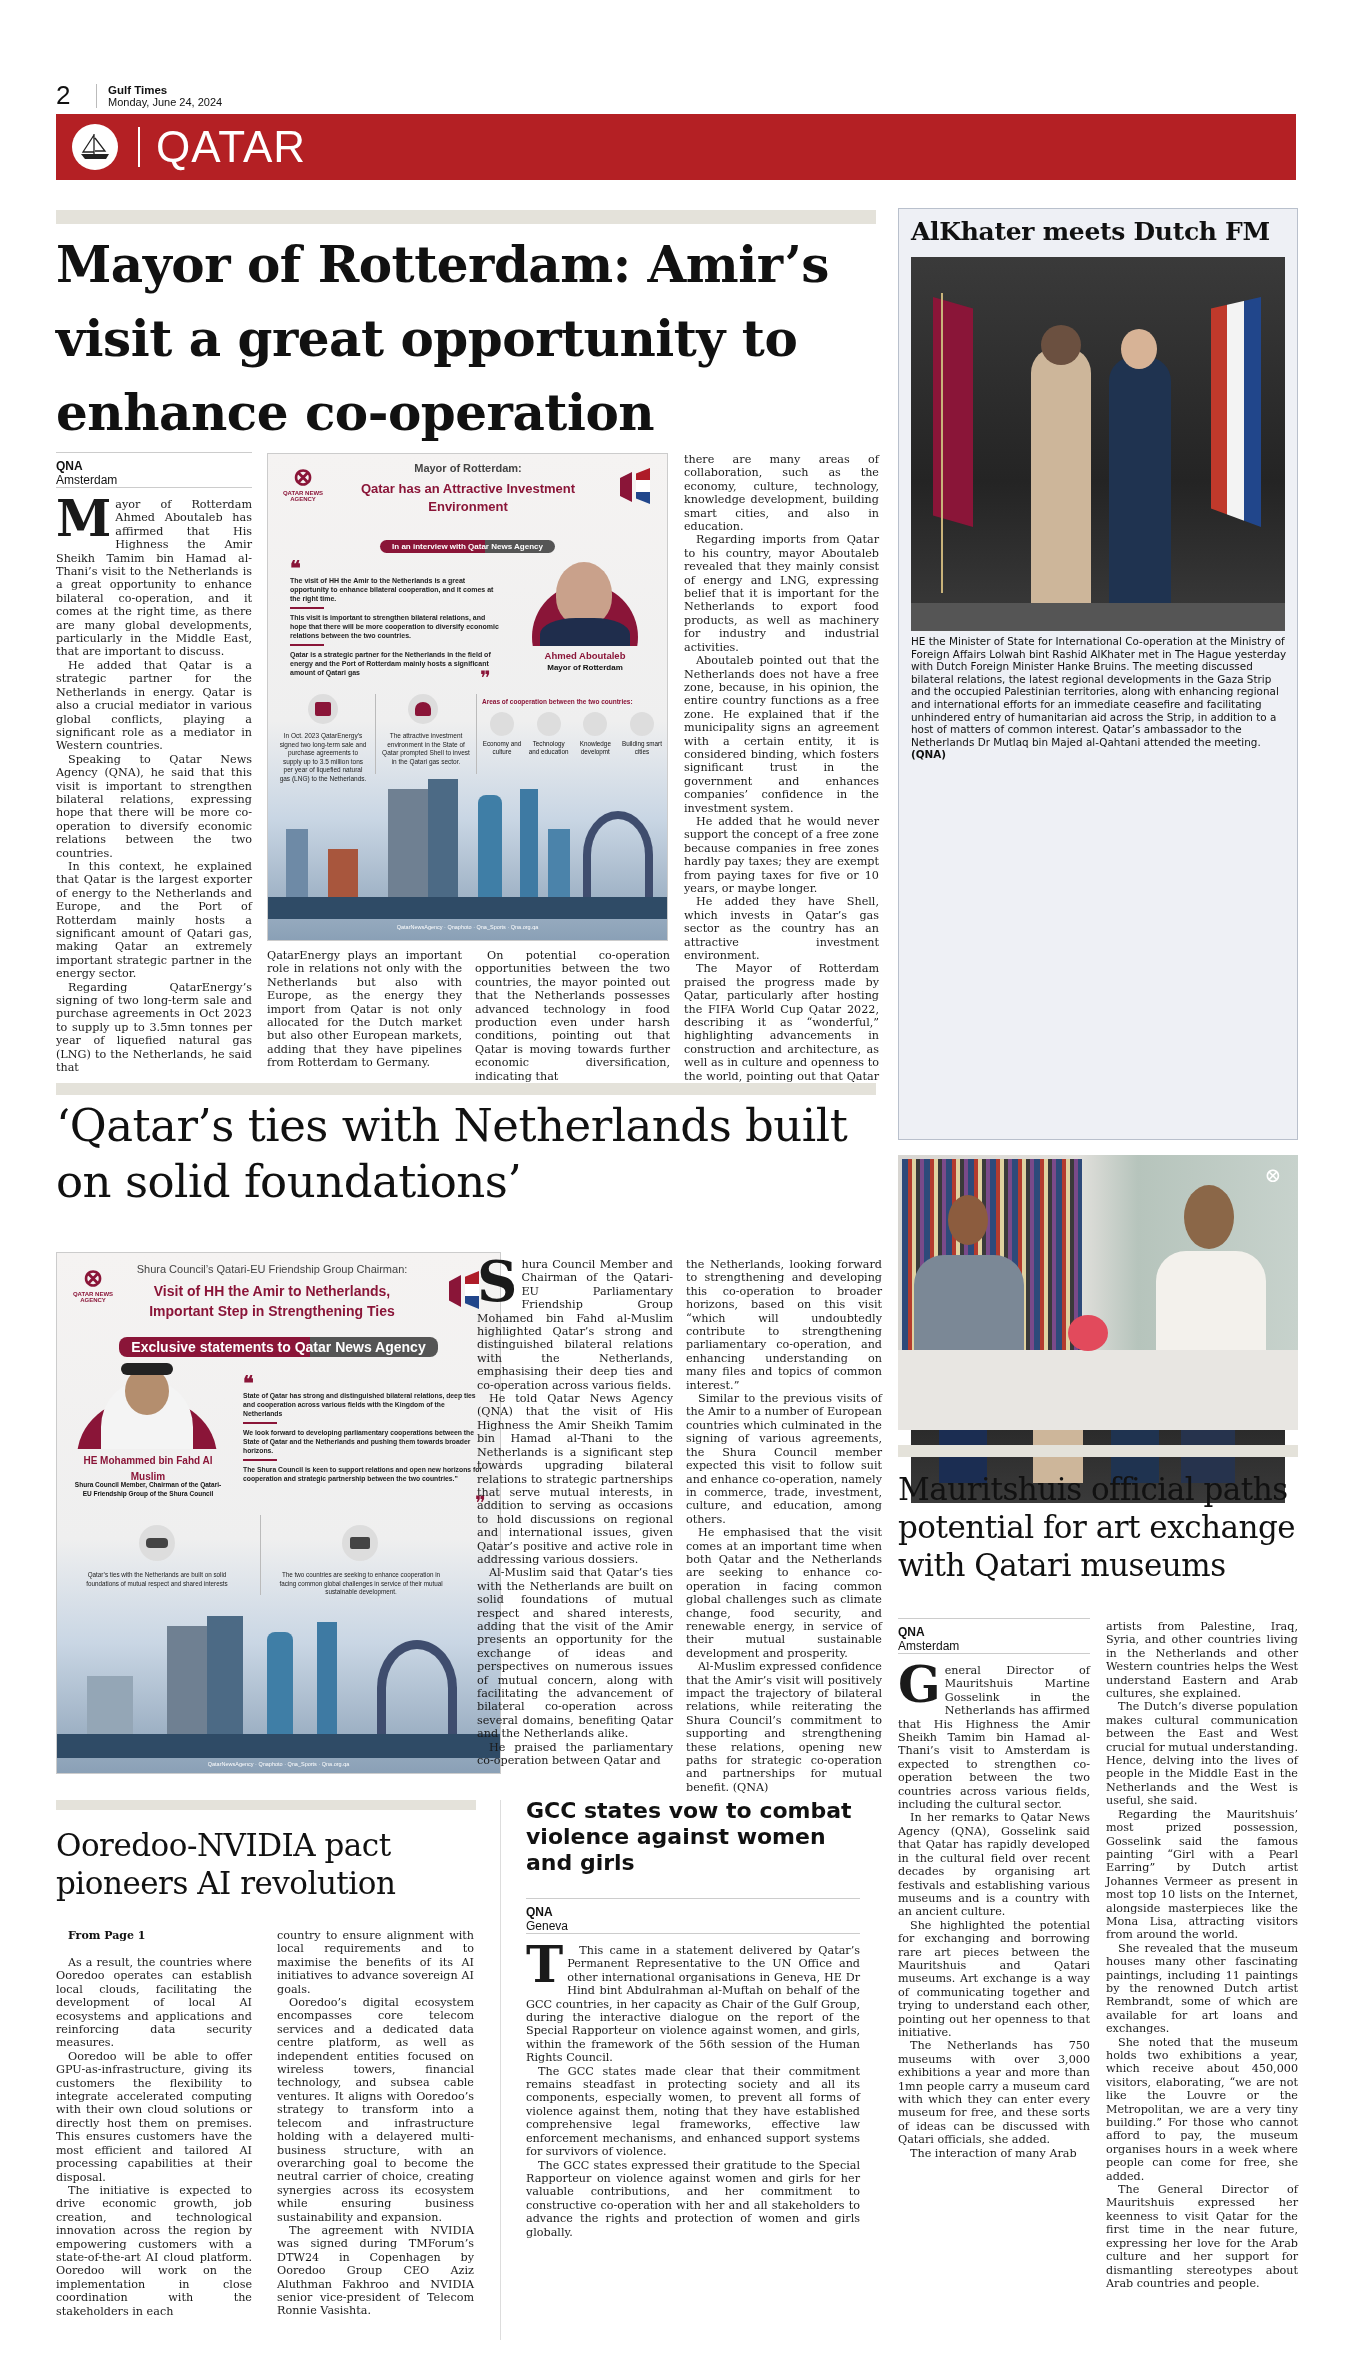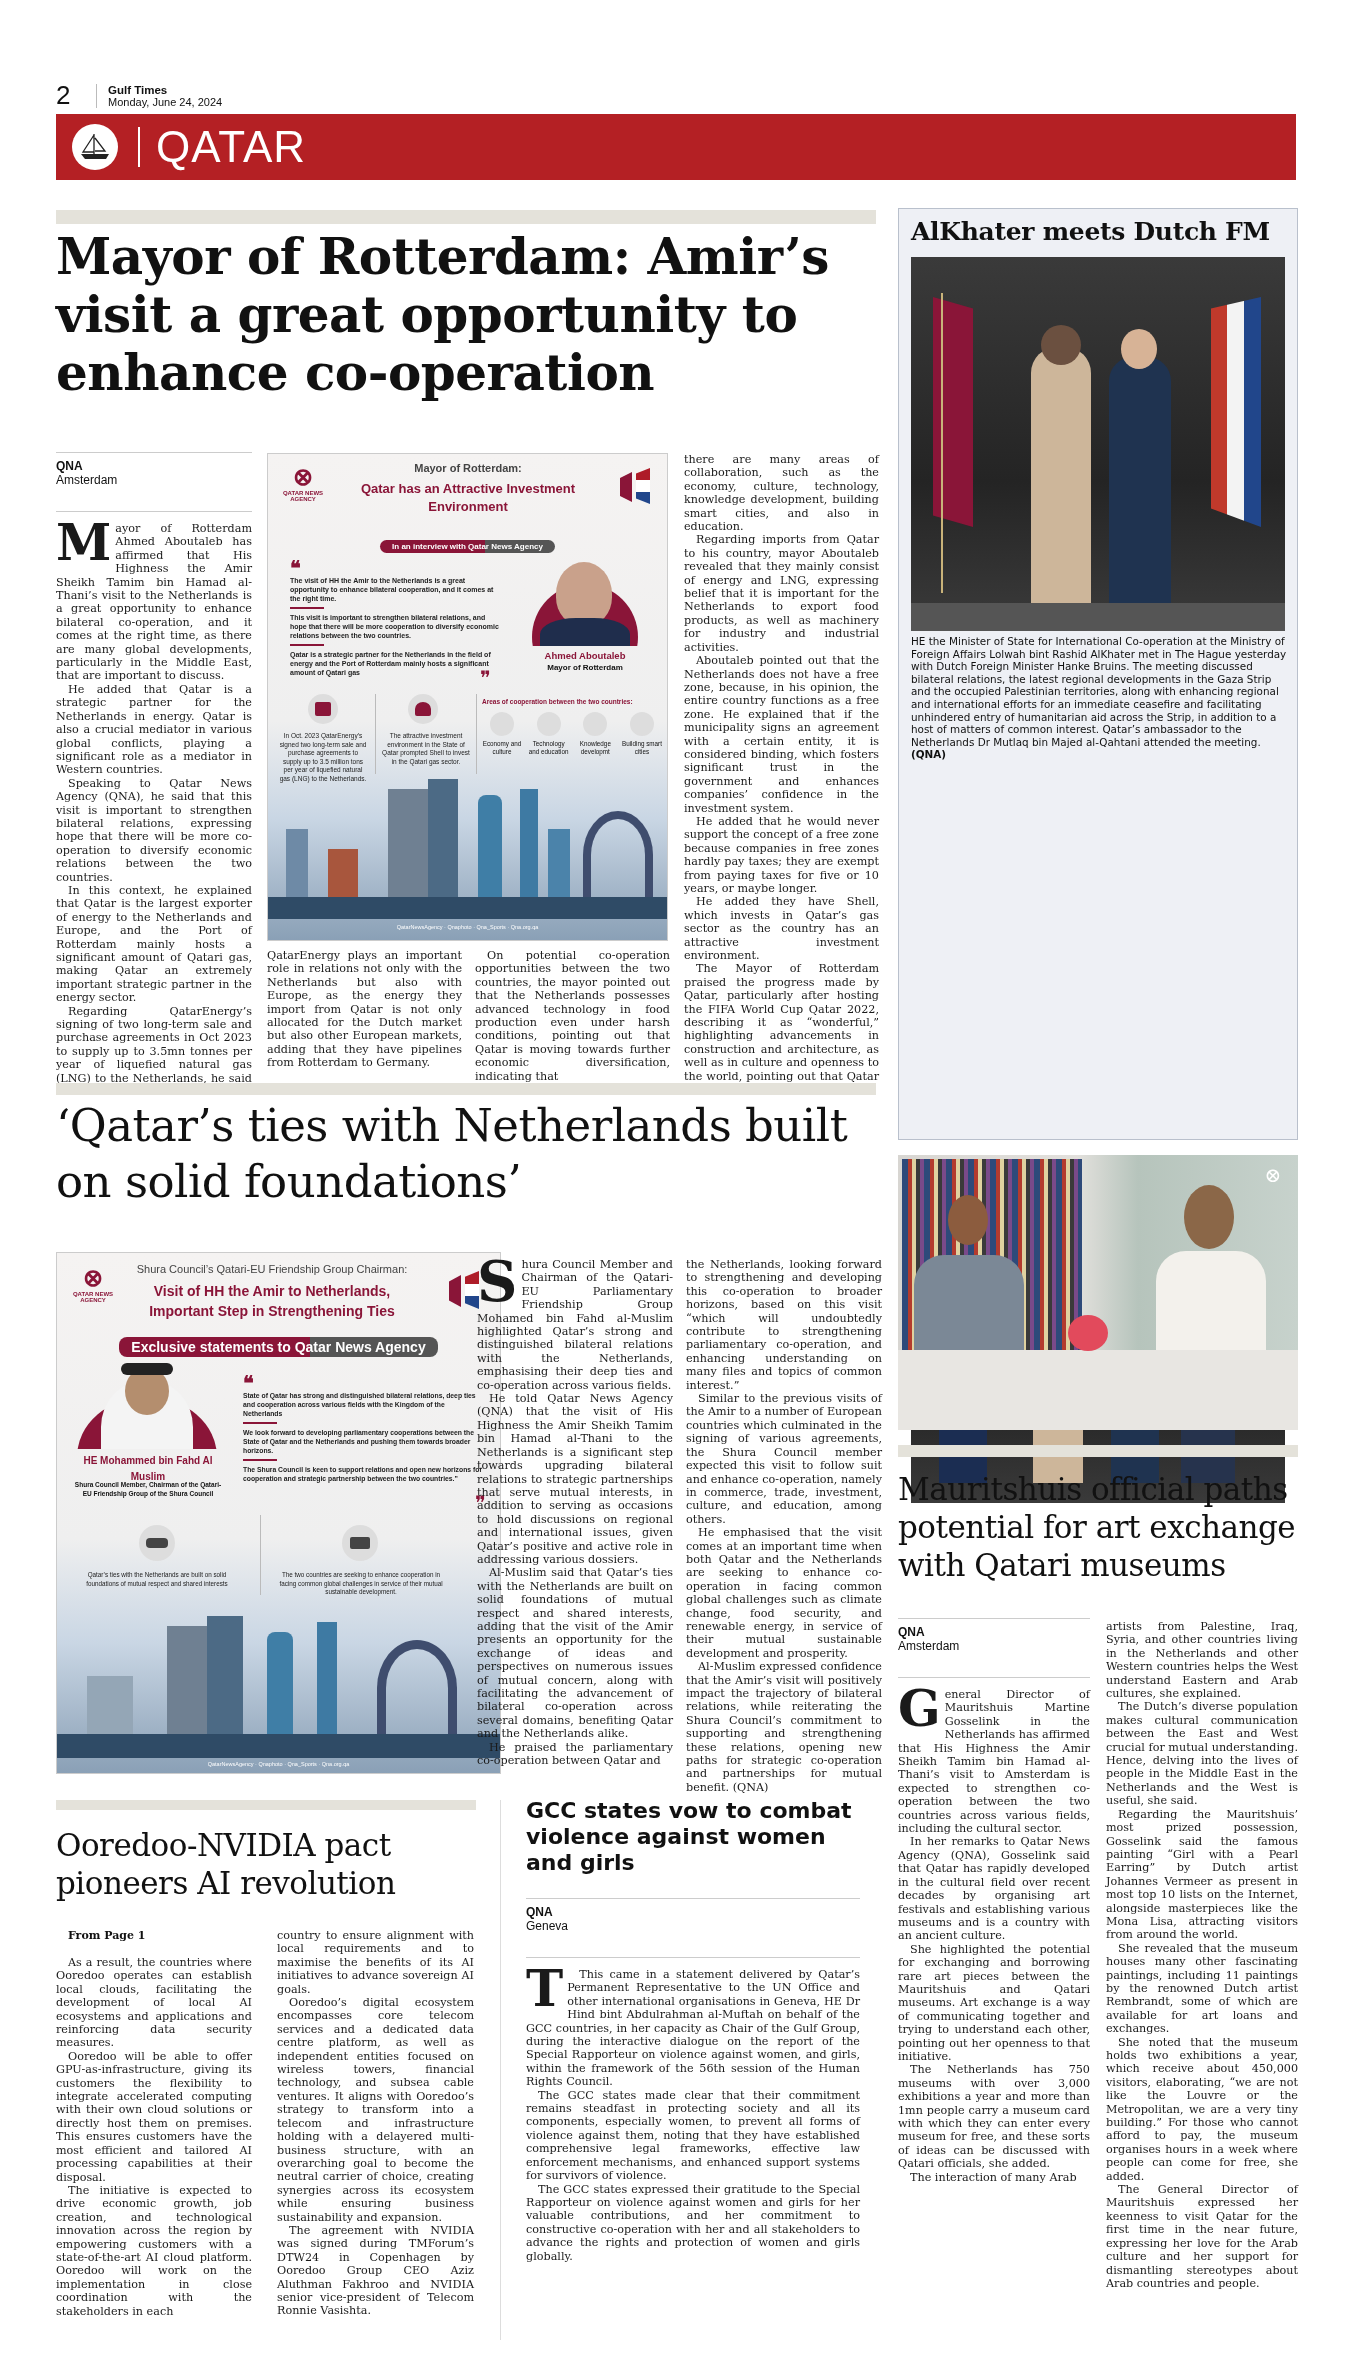--- a/index.html
+++ b/index.html
@@ -4,33 +4,33 @@
 <style>
 *{box-sizing:border-box;margin:0;padding:0}
 html,body{width:1351px;height:2365px;background:#fff;overflow:hidden}
 body{position:relative;font-family:"DejaVu Serif",serif;color:#111}
 .abs{position:absolute}
 .sans{font-family:"Liberation Sans",sans-serif}
 .body-text{font-family:"DejaVu Serif",serif;font-size:11.2px;line-height:13.4px;text-align:justify;hyphens:auto;color:#1a1a1a}
 .body-text p{text-indent:12px}
 .body-text p.first{text-indent:0}
 .dropcap{float:left;font-family:"DejaVu Serif",serif;font-weight:bold;font-size:50px;line-height:40px;margin:1px 4px 0 0}
-.byline{border-top:1px solid #ccc;border-bottom:1px solid #ccc;padding:6px 0 24px;margin-bottom:10px}
+.byline{border-top:1px solid #ccc;border-bottom:1px solid #ccc;padding:6px 0 0;margin-bottom:10px}
 .byline .src{font-family:"Liberation Sans",sans-serif;font-weight:bold;font-size:12px}
 .byline .loc{font-family:"Liberation Sans",sans-serif;font-size:12px}
 .rule{background:#e4e2da;height:14px}
 
 .pageno{font-family:"Liberation Sans",sans-serif;font-size:26px;left:56px;top:80px}
 .pub{left:108px;top:84px;font-family:"Liberation Sans",sans-serif;font-size:11px;line-height:12px}
 .pub b{font-size:11.5px}
 .banner{left:56px;top:114px;width:1240px;height:66px;background:#b42024;display:flex;align-items:center}
 .logo{width:46px;height:46px;border-radius:50%;background:#fff;margin-left:16px;display:flex;align-items:center;justify-content:center}
 .bar{width:2px;height:40px;background:#fff;margin:0 16px 0 20px}
 .section{font-family:"Liberation Sans",sans-serif;font-size:44px;color:#fff;letter-spacing:1px;font-weight:300}
-h1.main{font-family:"DejaVu Serif",serif;font-weight:bold;font-size:50px;line-height:58px;letter-spacing:-0.5px}
+h1.main{font-family:"DejaVu Serif",serif;font-weight:bold;font-size:50px;line-height:74px;letter-spacing:-0.5px}
 h2.light{font-family:"DejaVu Serif",serif;font-weight:normal;font-size:45px;line-height:56px;letter-spacing:-0.5px}
 h2.light-sm{font-family:"DejaVu Serif",serif;font-weight:normal;font-size:31px;line-height:38px;letter-spacing:-0.5px}
 h2.bold-sans{font-family:"DejaVu Sans",sans-serif;font-weight:bold;font-size:22px;line-height:26px}
 .info{background:linear-gradient(#f5f3f2 0%,#efefef 55%,#c9d6e4 75%,#8aa0b6 100%);border:1px solid #ccc;overflow:hidden}
 .info .maroon{color:#8a1538}
 .pill{display:inline-block;background:linear-gradient(90deg,#8a1538 60%,#555 60%);color:#fff;font-family:"Liberation Sans",sans-serif;font-weight:bold;font-size:8px;padding:2px 12px;border-radius:8px}
 .sidebox{background:#eef0f5;border:1px solid #b9c0cc}
 .photo{background:#2b2b2b;position:relative;overflow:hidden}
 .caption{font-family:"DejaVu Sans",sans-serif;font-size:10.4px;line-height:12.6px;color:#111}
 </style>

